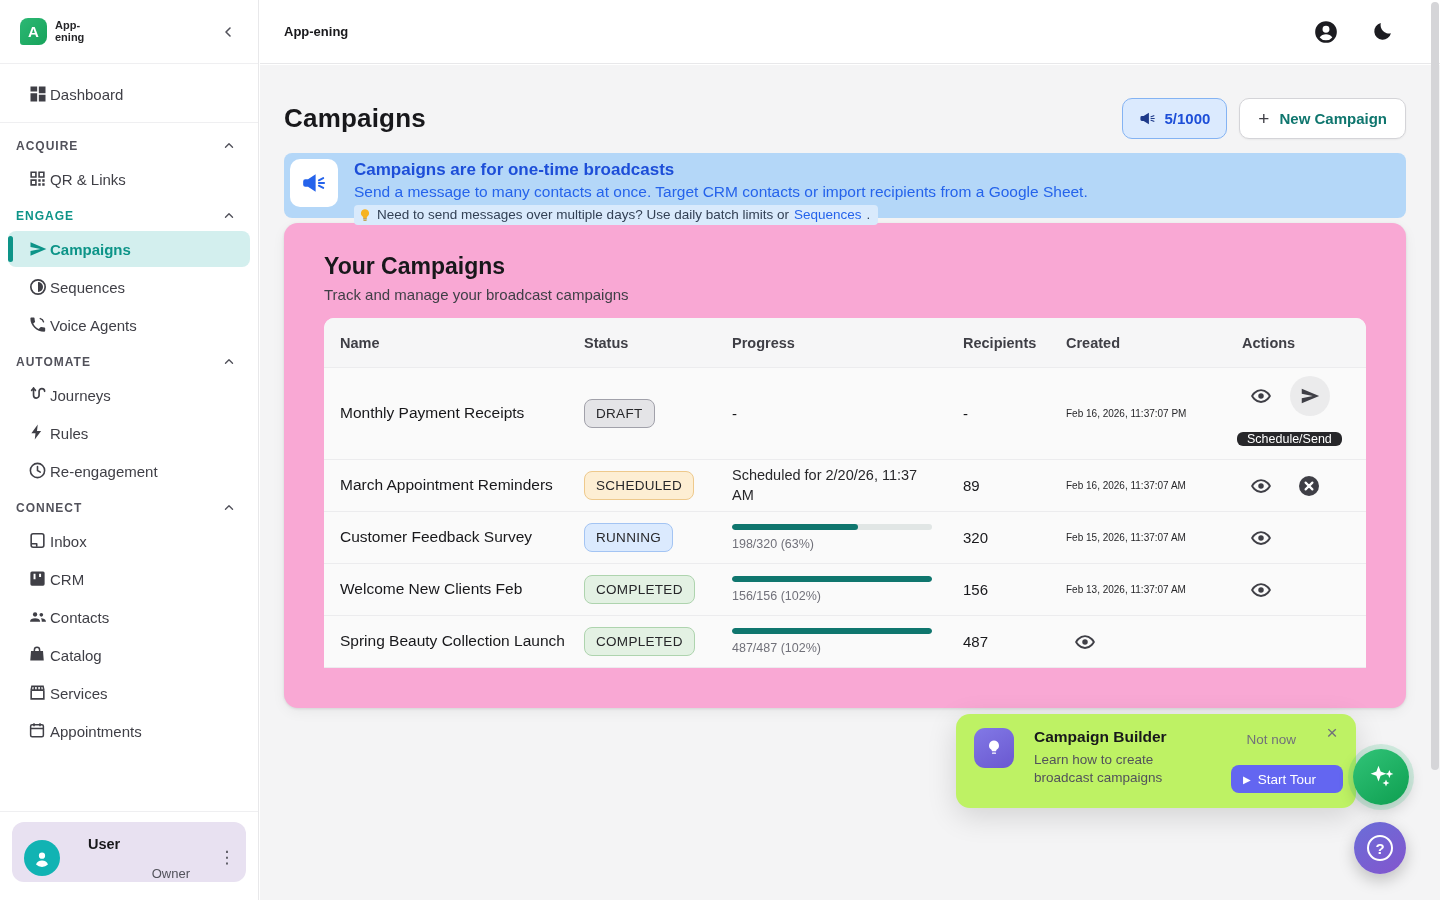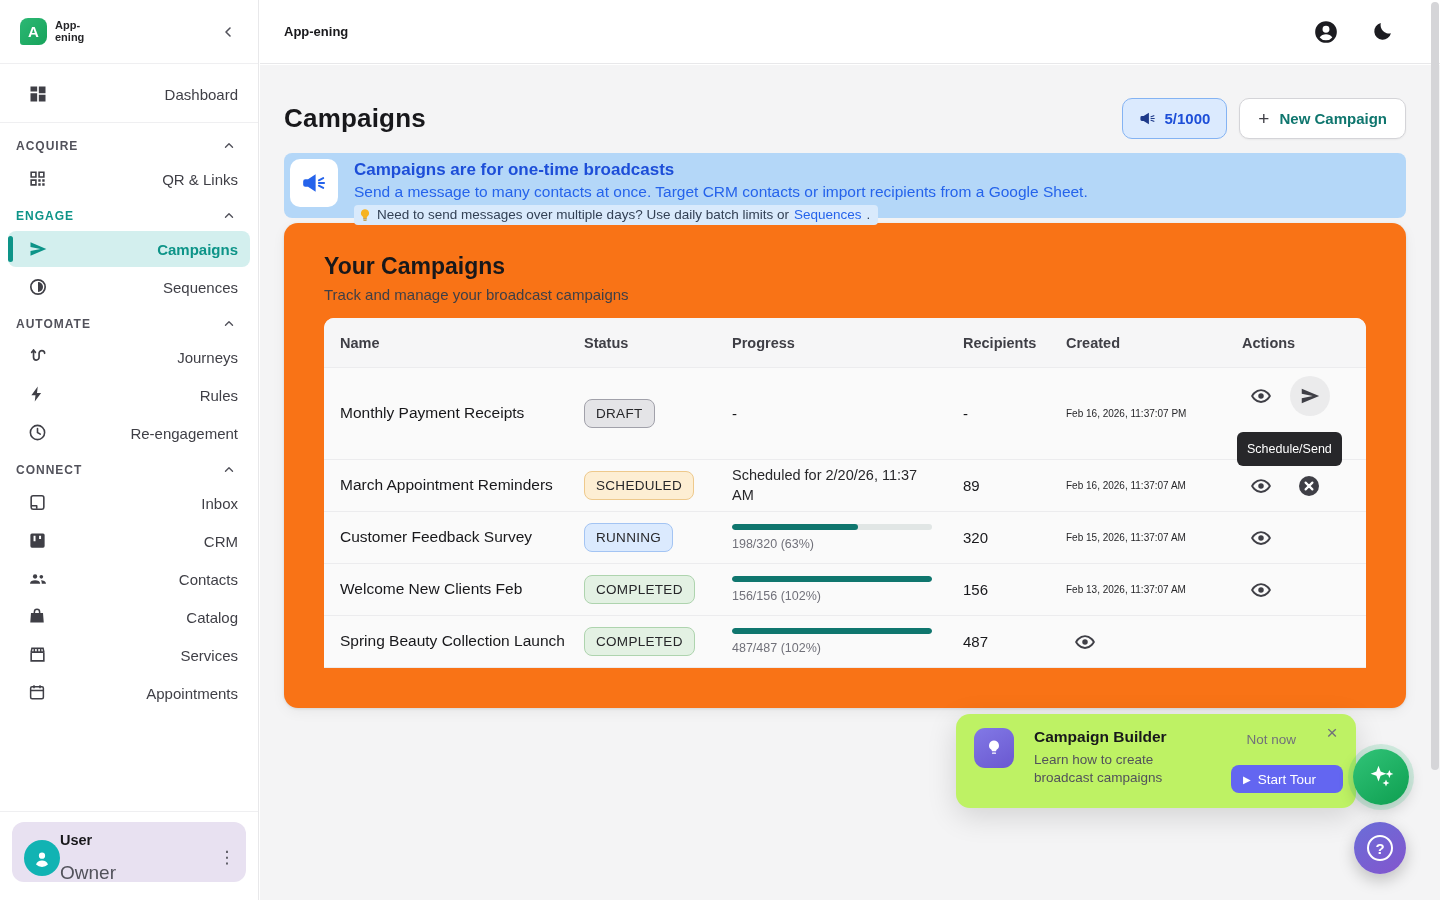--- a/index.html
+++ b/index.html
@@ -5,36 +5,36 @@
   * { margin:0; padding:0; box-sizing:border-box; }
   html,body { width:1440px; height:900px; overflow:hidden; font-family:"Liberation Sans", sans-serif; background:#fff; color:#27272a; }
   svg { display:block; }
 
   
   .sidebar { position:absolute; left:0; top:0; bottom:0; width:259px; background:#fff; border-right:1px solid #e8e8ea; z-index:5; }
   .logo-row { height:64px; display:flex; align-items:center; padding:0 16px 0 20px; border-bottom:1px solid #efeff1; }
   .logo-mark { width:27px; height:27px; border-radius:8px 8px 8px 3px; background:linear-gradient(135deg,#2cb874,#17a35b); color:#fff; font-size:15px; font-weight:700; display:flex; align-items:center; justify-content:center; }
   .logo-text { margin-left:8px; font-size:11px; font-weight:700; line-height:1.05; color:#27272a; flex:1; }
   .collapse-btn { width:28px; height:28px; display:flex; align-items:center; justify-content:center; color:#52525b; cursor:pointer; border-radius:6px; }
-  .nav-item { display:flex; align-items:center; gap:14px; height:36px; margin:2px 8px; padding:0 12px 0 20px; border-radius:8px; color:#3f3f46; font-size:15px; font-weight:500; cursor:pointer; position:relative;justify-content:space-between; }
+  .nav-item { display:flex; align-items:center; gap:2px; height:36px; margin:2px 8px; padding:0 12px 0 20px; border-radius:8px; color:#3f3f46; font-size:15px; font-weight:500; cursor:pointer; position:relative; }
   .nav-item .nicon { width:20px; height:20px; color:#3f3f46; flex:none; }
   .nav-item.top { margin:12px 8px 10px; }
   .sb-divider { border-top:1px solid #efeff1; margin:8px 0 6px; }
   .section-head { display:flex; align-items:center; justify-content:space-between; padding:10px 22px 6px 16px; font-size:12px; font-weight:700; letter-spacing:1px; color:#52525b; }
   .section-head.teal { color:#0d9488; }
   .section-head .chev { color:#52525b; }
   .nav-item.active { background:#d3efee; color:#0d9488; font-weight:600; }
   .nav-item.active .nicon { color:#0d9488; }
   .active-bar { position:absolute; left:0; top:5px; bottom:5px; width:5px; border-radius:4px; background:#0d9488; }
   .sidebar-footer { position:absolute; left:0; right:0; bottom:0; padding:10px 12px 18px; border-top:1px solid #efeff1; background:#fff; }
-  .user-card { background:#e8e1f1; border-radius:12px; height:60px; display:flex; align-items:center; padding:12px 10px 0 12px; gap:0; cursor:pointer; }
+  .user-card { background:#e8e1f1; border-radius:12px; height:60px; display:flex; align-items:center; padding:12px 10px 0 12px; gap:28px; cursor:pointer; }
   .user-avatar { width:36px; height:36px; border-radius:50%; background:#11b3b3; color:#fff; display:flex; align-items:center; justify-content:center; flex:none; }
   .user-meta { flex:1; }
   .user-name { font-size:14.5px; font-weight:700; color:#18181b; }
-  .user-role { font-size:19px; color:#52525b; margin-top:14px; }
+  .user-role { font-size:13px; color:#52525b; margin-top:14px;text-align:right; }
   .kebab { color:#52525b; font-size:17px; letter-spacing:0; line-height:.55; text-align:center; width:18px; cursor:pointer; }
 
   
   .topbar { position:absolute; left:260px; right:0; top:0; height:64px; background:#fff; border-bottom:1px solid #e8e8ea; display:flex; align-items:center; padding:0 44px 0 24px; z-index:4; }
   .topbar-title { font-size:13px; font-weight:700; color:#18181b; flex:1; }
   .topbar-actions { display:flex; align-items:center; gap:28px; }
   .icon-btn { width:28px; height:28px; display:flex; align-items:center; justify-content:center; color:#1c1c21; cursor:pointer; }
 
   
   .main { position:absolute; left:260px; right:0; top:65px; bottom:0; background:#f4f4f5; padding:0 34px 0 24px; overflow:hidden; }
@@ -49,21 +49,21 @@
   
   .banner { margin-top:14px; background:#b4d7f8; border-radius:8px; height:65px; display:flex; padding:4px; position:relative; }
   .banner-icon-tile { width:48px; height:48px; background:#fff; border-radius:10px; display:flex; align-items:center; justify-content:center; color:#2563eb; flex:none; margin:2px; }
   .banner-body { margin-left:14px; padding-top:3px; }
   .banner-title { font-size:17px; font-weight:700; color:#1d4ed8; }
   .banner-sub { font-size:15.5px; color:#2563eb; margin-top:3px; }
   .banner-tip { display:inline-flex; align-items:center; gap:5px; background:#d9eafc; border-radius:4px; margin-top:4px; padding:2px 8px 3px 4px; font-size:13.5px; color:#334155; }
   .banner-tip a { color:#2563eb; text-decoration:none; }
 
   
-  .camp-card { margin-top:5px; background:#f97316; border-radius:14px; box-shadow:0 1px 3px rgba(0,0,0,.1), 0 4px 14px rgba(0,0,0,.05); height:485px; padding:30px 40px; }
+  .camp-card { margin-top:5px; background:#f9a8d4; border-radius:14px; box-shadow:0 1px 3px rgba(0,0,0,.1), 0 4px 14px rgba(0,0,0,.05); height:485px; padding:30px 40px; }
   .card-title { font-size:23px; font-weight:600; color:#18181b; }
   .card-sub { font-size:15px; color:#3f3f46; margin-top:6px; }
   .table { margin-top:15px; border-radius:10px 10px 0 0; overflow:visible; background:#fafafa; }
   .tr { display:grid; grid-template-columns:244px 148px 231px 103px 176px 1fr; align-items:center; border-bottom:1px solid #ececee; }
   .tr.head { background:#f6f6f7; height:50px; border-radius:10px 10px 0 0; }
   .th { font-size:14.5px; font-weight:600; color:#3f3f46; padding-left:16px; }
   .td { padding-left:16px; font-size:15px; color:#18181b; }
   .tr.r1 { height:92px; } .tr.rN { height:52px; }
   .c-name { font-size:15.5px; line-height:1.3; color:#18181b; }
   .badge { display:inline-block; padding:6px 11px; border-radius:8px; font-size:13.5px; font-weight:500; letter-spacing:.3px; color:#27272a; border:1px solid; }
@@ -75,21 +75,21 @@
   .prog-track { width:200px; height:6px; border-radius:3px; background:#e1e6e5; overflow:hidden; }
   .prog-fill { height:100%; border-radius:3px; background:#0f766e; }
   .prog-label { font-size:12.5px; color:#71717a; margin-top:7px; }
   .sched-text { font-size:14.5px; color:#27272a; line-height:1.35; max-width:205px; }
   .c-created { font-size:10px; color:#27272a; line-height:1.5; max-width:140px; }
   .actions-cell { display:flex; align-items:center; gap:10px; position:relative; }
   .act-eye { width:38px; height:38px; display:flex; align-items:center; justify-content:center; color:#3f3f46; cursor:pointer; border-radius:50%; }
   .act-send { width:40px; height:40px; border-radius:50%; background:#ebebec; display:flex; align-items:center; justify-content:center; color:#3f3f46; cursor:pointer; }
   .act-cancel { width:38px; height:38px; display:flex; align-items:center; justify-content:center; color:#3f3f46; cursor:pointer; }
   .r1 .actions-cell { align-self:start; margin-top:8px; }
-  .tooltip { position:absolute; left:11px; top:56px; background:#27272a; color:#fff; font-size:12.5px; padding:10px 10px; border-radius:6px; white-space:nowrap; z-index:3; }
+  .tooltip { position:absolute; left:11px; top:56px; background:#27272a; color:#fff; font-size:12.5px; padding:0 10px; border-radius:6px; white-space:nowrap; z-index:3; }
 
   
   .promo { position:absolute; left:956px; top:714px; width:400px; height:94px; background:#bef264; border-radius:14px; box-shadow:0 8px 30px rgba(0,0,0,.14); z-index:6; }
   .promo-tile { position:absolute; left:18px; top:14px; width:40px; height:40px; border-radius:11px; background:linear-gradient(150deg,#8279e6,#6a58d0); color:#fff; display:flex; align-items:center; justify-content:center; }
   .promo-title { position:absolute; left:78px; top:14px; font-size:15.5px; font-weight:700; color:#18181b; }
   .promo-body { position:absolute; left:78px; top:37px; width:160px; font-size:13.5px; color:#52525b; line-height:1.35; }
   .promo-notnow { position:absolute; right:60px; top:18px; font-size:13.5px; color:#71717a; cursor:pointer; }
   .promo-close { position:absolute; right:13px; top:8px; font-size:19px; color:#71717a; cursor:pointer; width:22px; height:22px; display:flex; align-items:center; justify-content:center; }
   .promo-cta { position:absolute; left:275px; top:51px; width:112px; height:28px; background:#6366f1; border:none; border-radius:8px; color:#fff; font-size:13.5px; font-family:inherit; display:flex; align-items:center; gap:7px; padding:0 0 0 12px; cursor:pointer; overflow:hidden; white-space:nowrap; }
   .promo-cta .play { font-size:10px; }
@@ -164,20 +164,29 @@
     <span>Campaigns</span>
   </div>
   <div class="nav-item">
     <span class="nicon">
         <svg width="20" height="20" viewBox="0 0 24 24">
           <circle cx="12" cy="12" r="8.6" fill="none" stroke="currentColor" stroke-width="2"></circle>
           <path d="M12 6a6 6 0 0 1 0 12z" fill="currentColor"></path>
         </svg>
       </span>
     <span>Sequences</span>
+  </div>
+  <div class="nav-item">
+    <span class="nicon">
+        <svg width="19" height="19" viewBox="0 0 24 24" fill="currentColor">
+          <path d="M6.6 10.8c1.5 3 3.9 5.4 6.9 6.9l2.3-2.3c.3-.3.7-.4 1.1-.2 1.2.4 2.5.6 3.8.6.6 0 1 .4 1 1V20c0 .6-.4 1-1 1C10.6 21 3 13.4 3 4.3c0-.6.4-1 1-1h3.3c.6 0 1 .4 1 1 0 1.3.2 2.6.6 3.8.1.4 0 .8-.3 1.1l-2 1.6z"></path>
+          <path d="M15.5 4.5c2.2.6 3.6 2 4.1 4.1" fill="none" stroke="currentColor" stroke-width="1.8" stroke-linecap="round"></path>
+        </svg>
+      </span>
+    <span>Voice Agents</span>
   </div>
 
   <div class="section-head">
     <span>AUTOMATE</span>
     <span class="chev">
         <svg width="14" height="14" viewBox="0 0 24 24" fill="none" stroke="currentColor" stroke-width="2.4" stroke-linecap="round" stroke-linejoin="round">
           <path d="M6 14l6-6 6 6"></path>
         </svg>
       </span>
   </div>

